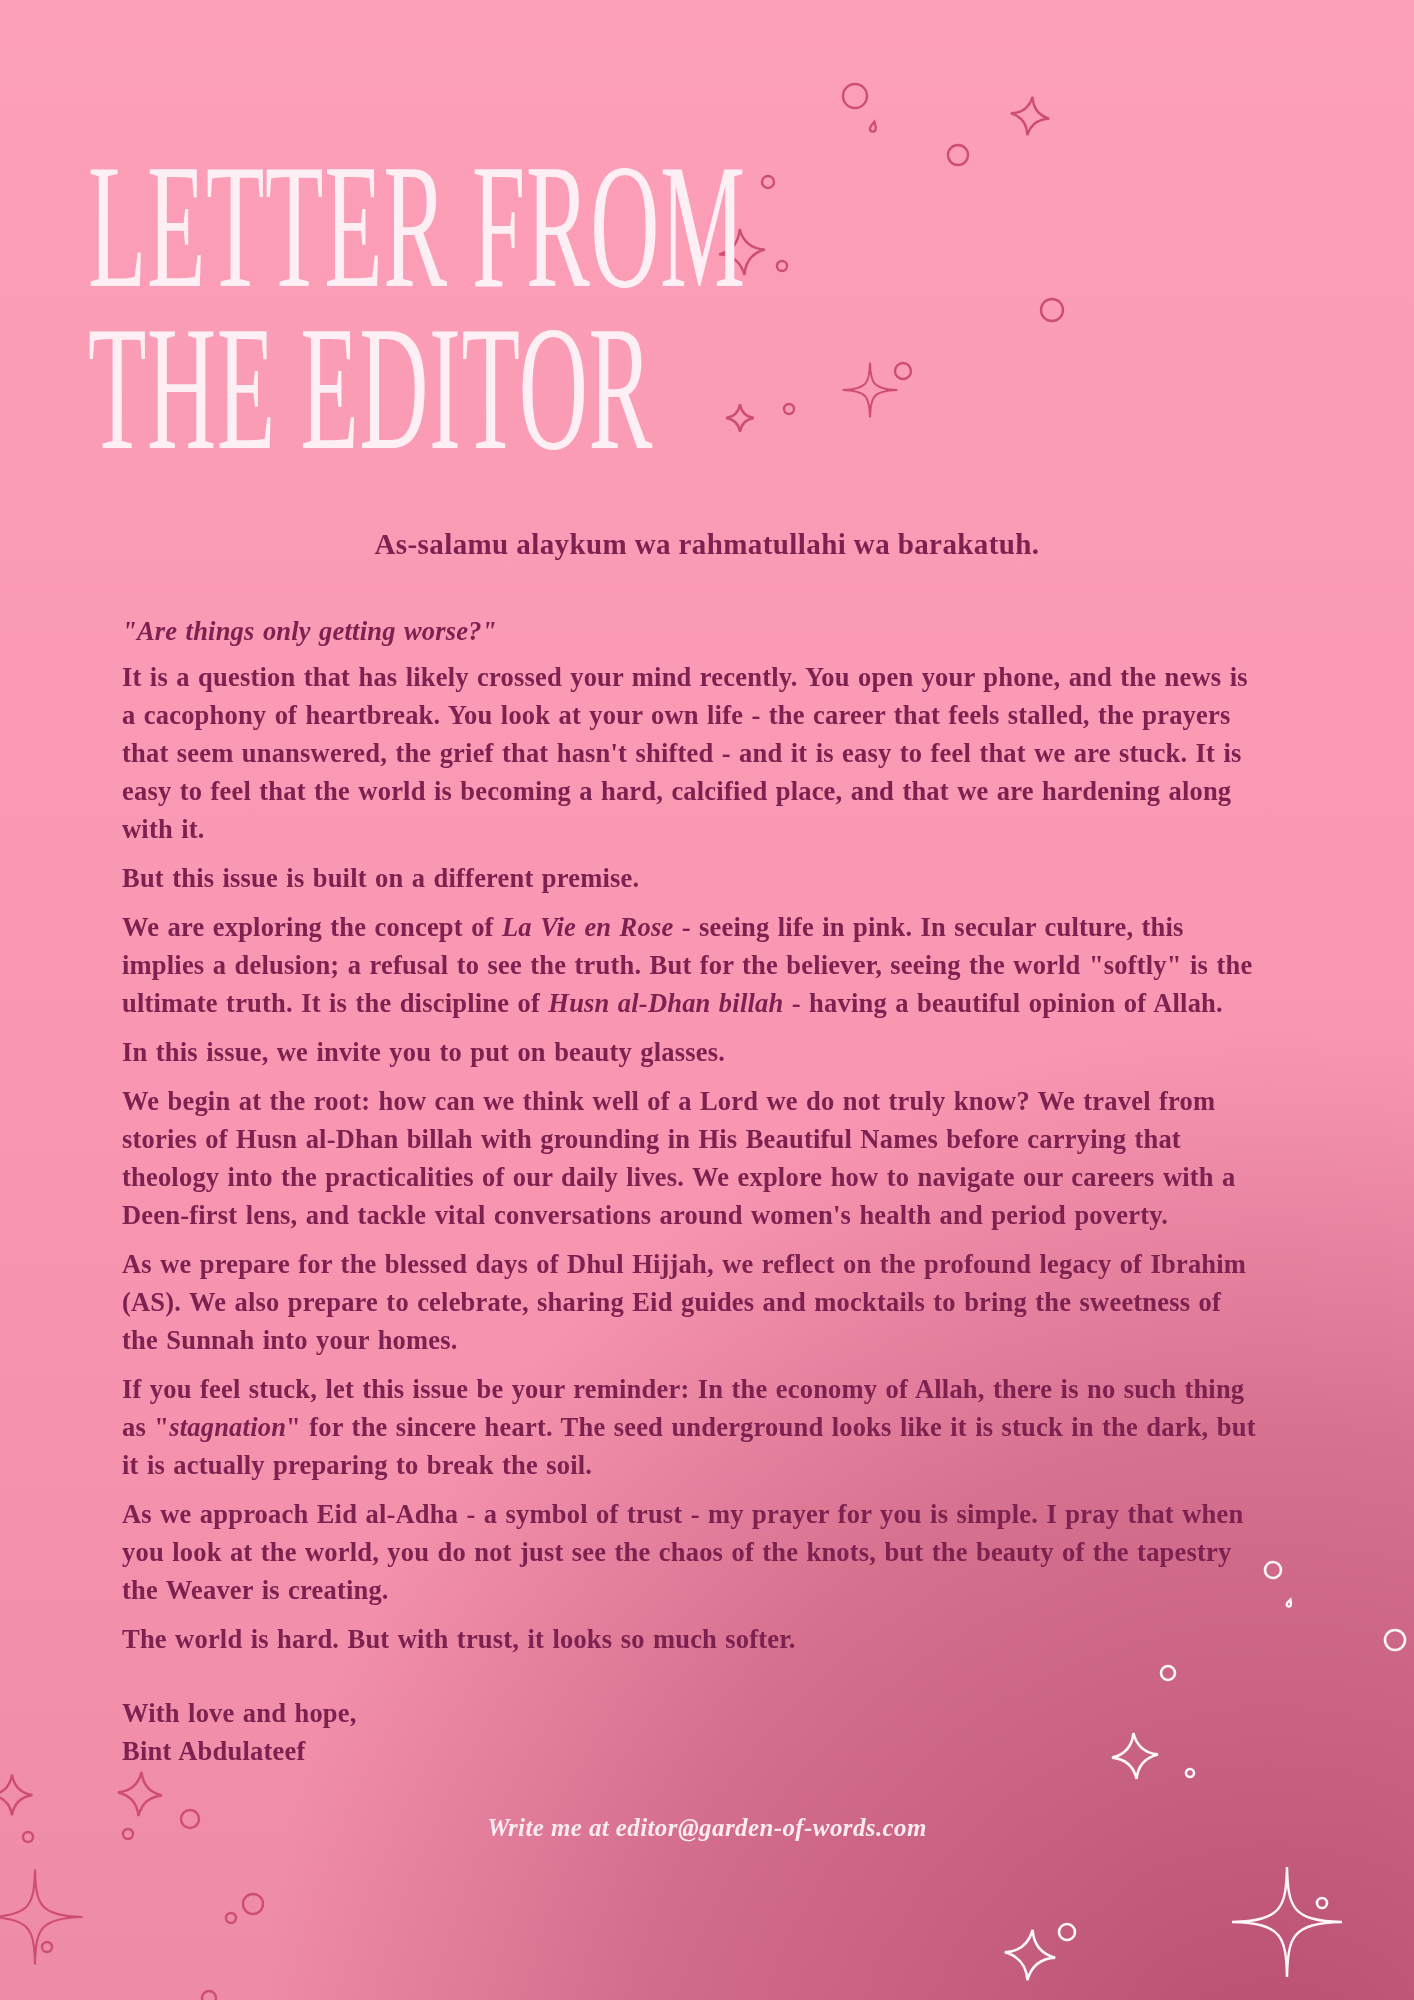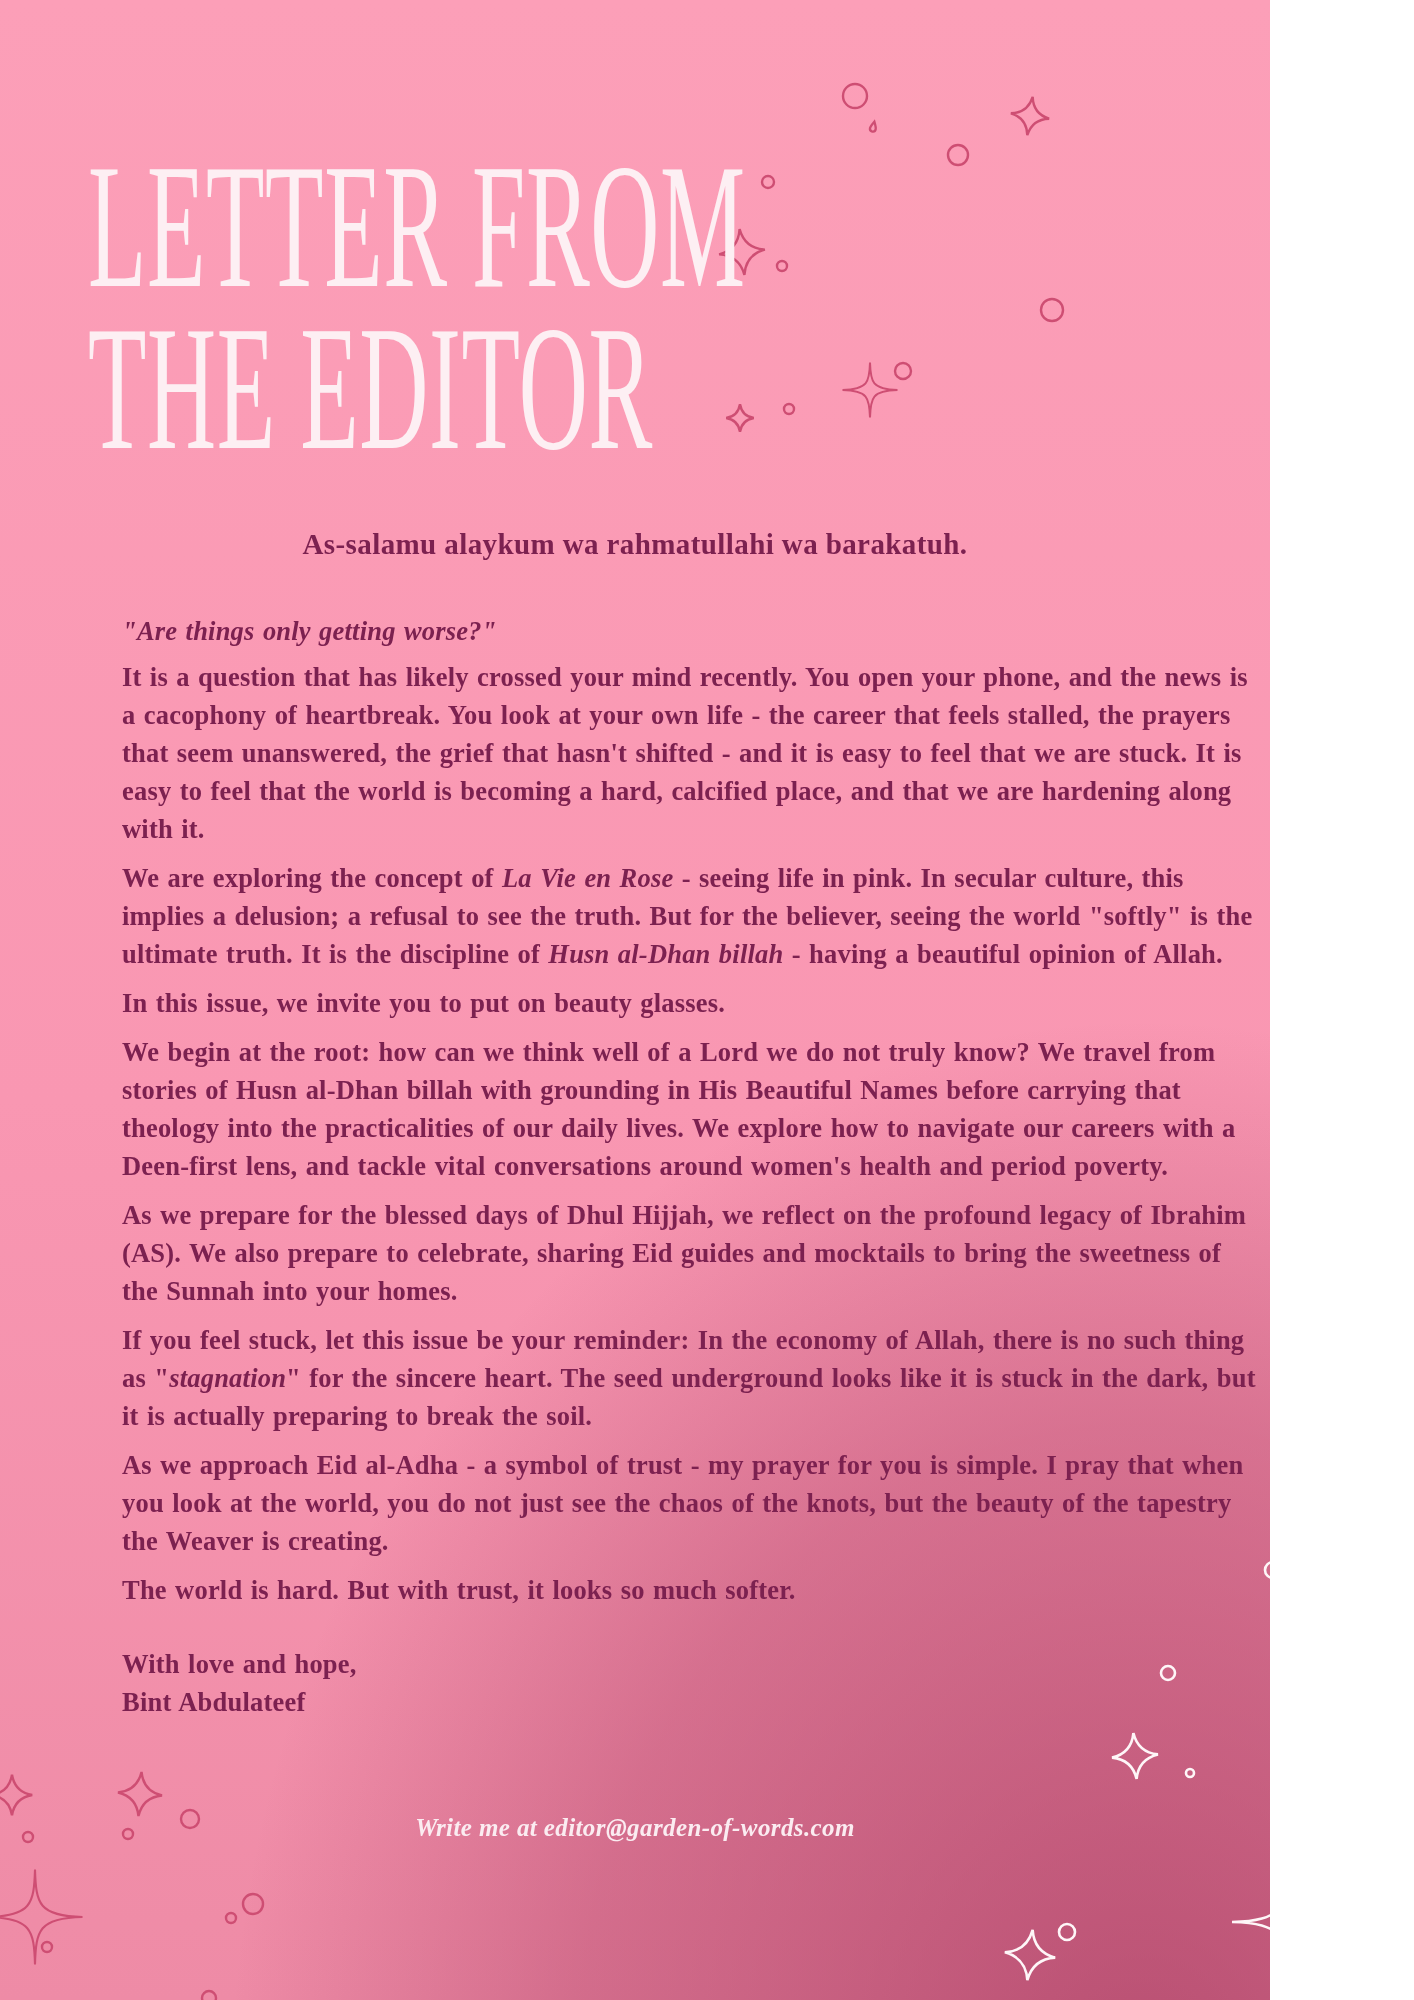--- a/index.html
+++ b/index.html
@@ -1,18 +1,18 @@
 <!DOCTYPE html>
 <html><head>
 <meta charset="utf-8">
 <style>
   html,body{margin:0;padding:0;}
   .page{
     position:relative;
-    width:1270px;height:2000px;
+    width:1414px;height:2000px;
     overflow:hidden;
     font-family:"Liberation Serif", serif;
     background:
       radial-gradient(100% 75% at 90% 105%, rgba(148,38,78,0.60) 0%, rgba(148,38,78,0.30) 45%, rgba(148,38,78,0) 72%),
       linear-gradient(180deg, #fc9fb8 0%, #f997b2 55%, #ee8ba6 100%);
   }
   .decor-layer{
     position:absolute;left:0;top:0;width:1414px;height:2000px;
     pointer-events:none;
   }
@@ -111,20 +111,21 @@
     <span class="t-line">LETTER FROM</span>
     <span class="t-line">THE EDITOR</span>
   </h1>
 
   <p class="salutation">As-salamu alaykum wa rahmatullahi wa barakatuh.</p>
 
   <main class="body-copy">
     <p class="opening">"Are things only getting worse?"</p>
     <div id="paragraphs">
         <p><span>It is a question that has likely crossed your mind recently. You open your phone, and the news is a cacophony of heartbreak. You look at your own life - the career that feels stalled, the prayers that seem unanswered, the grief that hasn't shifted - and it is easy to feel that we are stuck. It is easy to feel that the world is becoming a hard, calcified place, and that we are hardening along with it.</span></p>
+        <p><span>But this issue is built on a different premise.</span></p>
         <p><span>We are exploring the concept of </span><em>La Vie en Rose</em><span> - seeing life in pink. In secular culture, this implies a delusion; a refusal to see the truth. But for the believer, seeing the world "softly" is the ultimate truth. It is the discipline of </span><em>Husn al-Dhan billah</em><span> - having a beautiful opinion of Allah.</span></p>
         <p><span>In this issue, we invite you to put on beauty glasses.</span></p>
         <p><span>We begin at the root: how can we think well of a Lord we do not truly know? We travel from stories of Husn al-Dhan billah with grounding in His Beautiful Names before carrying that theology into the practicalities of our daily lives. We explore how to navigate our careers with a Deen-first lens, and tackle vital conversations around women's health and period poverty.</span></p>
         <p><span>As we prepare for the blessed days of Dhul Hijjah, we reflect on the profound legacy of Ibrahim (AS). We also prepare to celebrate, sharing Eid guides and mocktails to bring the sweetness of the Sunnah into your homes.</span></p>
         <p><span>If you feel stuck, let this issue be your reminder: In the economy of Allah, there is no such thing as "</span><em>stagnation</em><span>" for the sincere heart. The seed underground looks like it is stuck in the dark, but it is actually preparing to break the soil.</span></p>
         <p><span>As we approach Eid al-Adha - a symbol of trust - my prayer for you is simple. I pray that when you look at the world, you do not just see the chaos of the knots, but the beauty of the tapestry the Weaver is creating.</span></p>
         <p><span>The world is hard. But with trust, it looks so much softer.</span></p>
       </div>
     <div class="signoff" id="signoff">
         <div>With love and hope,</div>

